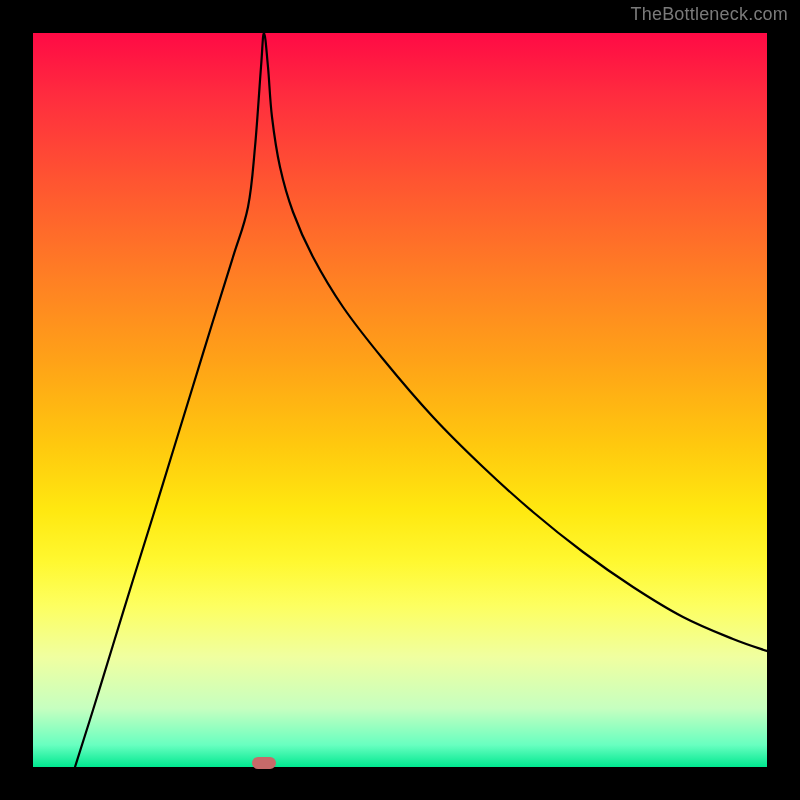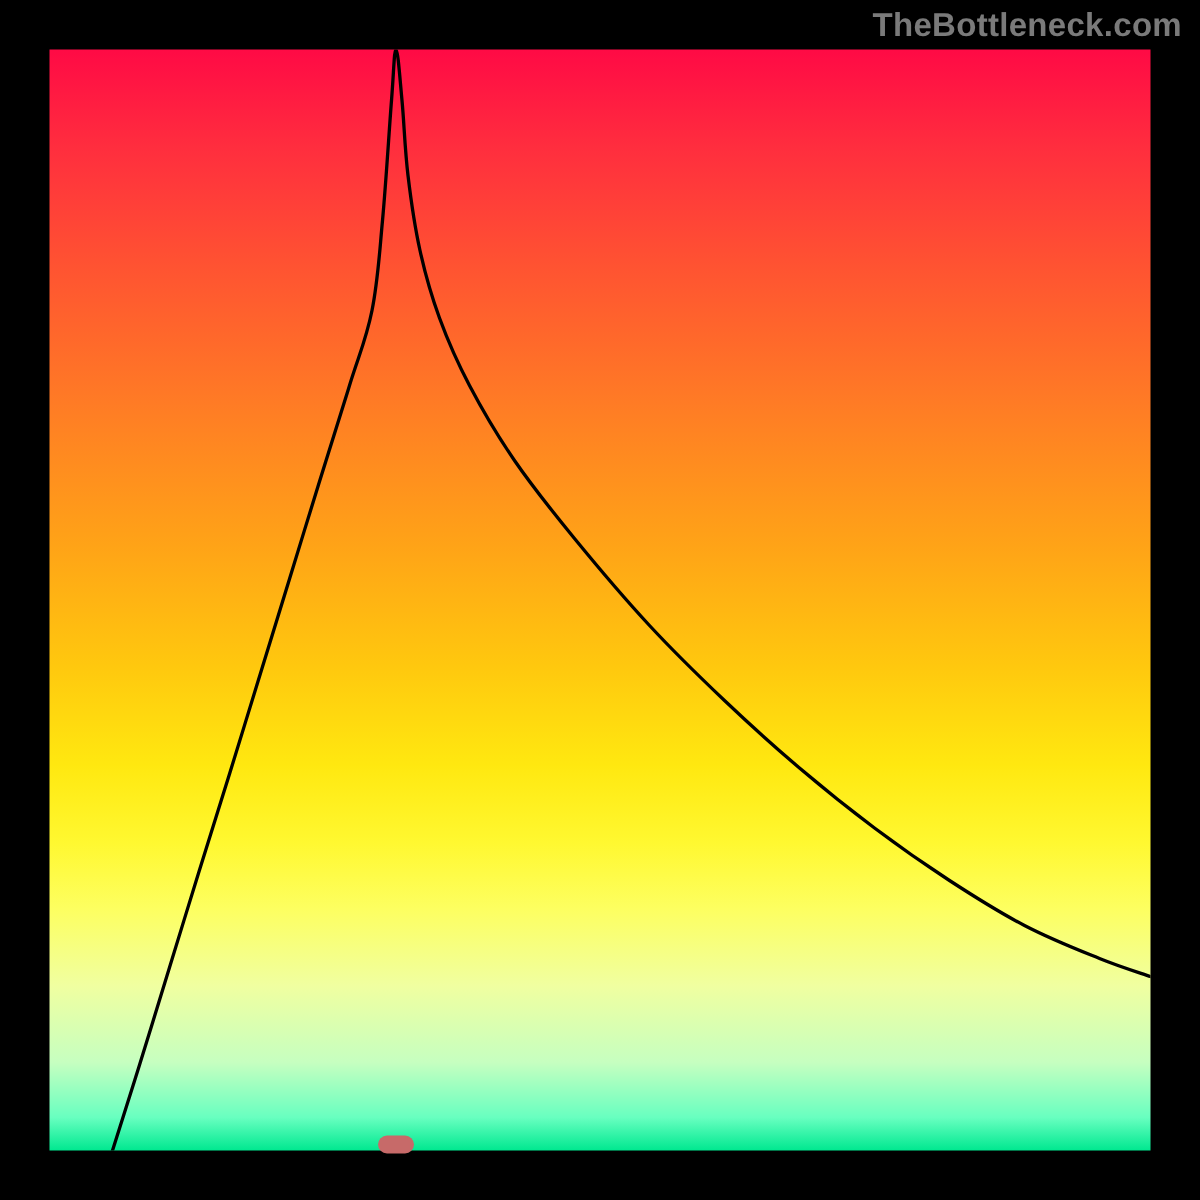--- a/index.html
+++ b/index.html
@@ -37,22 +37,22 @@
       #c6ffc0 92%,
       #68ffc0 97%,
       #00e890 100%
     );
   }
   .watermark {
     position: absolute;
     top: 4px;
     right: 12px;
     color: #7a7a7a;
-    font-size: 22px;
-    font-weight: 700;
+    font-size: 18px;
+    font-weight: 400;
     letter-spacing: 0.2px;
   }
   svg.curve {
     position: absolute;
     left: 0;
     top: 0;
     width: 734px;
     height: 734px;
   }
   .valley-marker {

